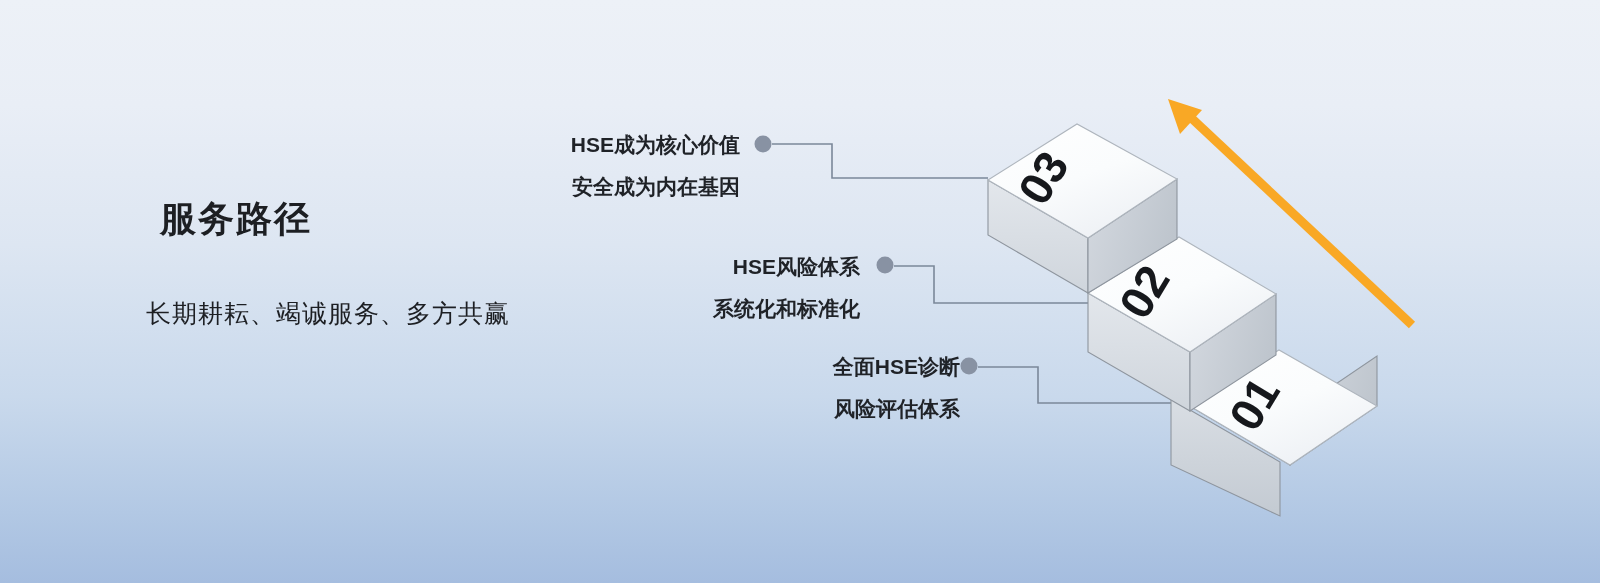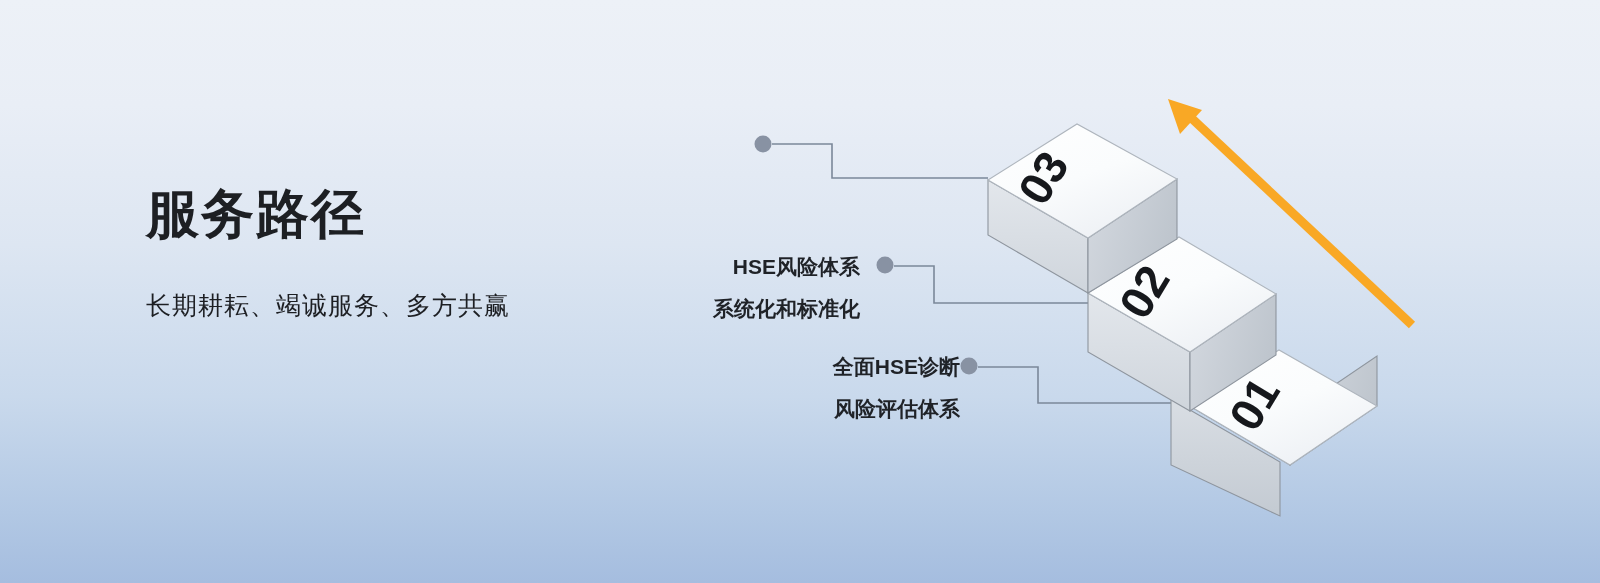--- a/index.html
+++ b/index.html
@@ -28,22 +28,22 @@
   }
 
   
   .headline-group {
     position: absolute;
     left: 146px;
     top: 184px;
     width: 520px;
   }
   .headline {
-    margin: 0;
-    font-size: 53px;
+    margin: 14px;
+    font-size: 36px;
     font-weight: 700;
     letter-spacing: 2px;
     color: #1d1f23;
     line-height: 1.15;
     white-space: nowrap;
   }
   .subhead {
     margin: 0;
     padding-top: 44px;
     font-size: 25px;
@@ -83,20 +83,22 @@
 <body>
 
 <div id="slide">
 
   <div class="headline-group">
     <h1 class="headline">服务路径</h1>
     <p class="subhead">长期耕耘、竭诚服务、多方共赢</p>
   </div>
 
   <div class="callout" id="callout-03">
+    <span class="line1">HSE成为核心价值</span>
+    <span class="line2">安全成为内在基因</span>
   </div>
 
   <div class="callout" id="callout-02">
     <span class="line1">HSE风险体系</span>
     <span class="line2">系统化和标准化</span>
   </div>
 
   <div class="callout" id="callout-01">
     <span class="line1">全面HSE诊断</span>
     <span class="line2">风险评估体系</span>

